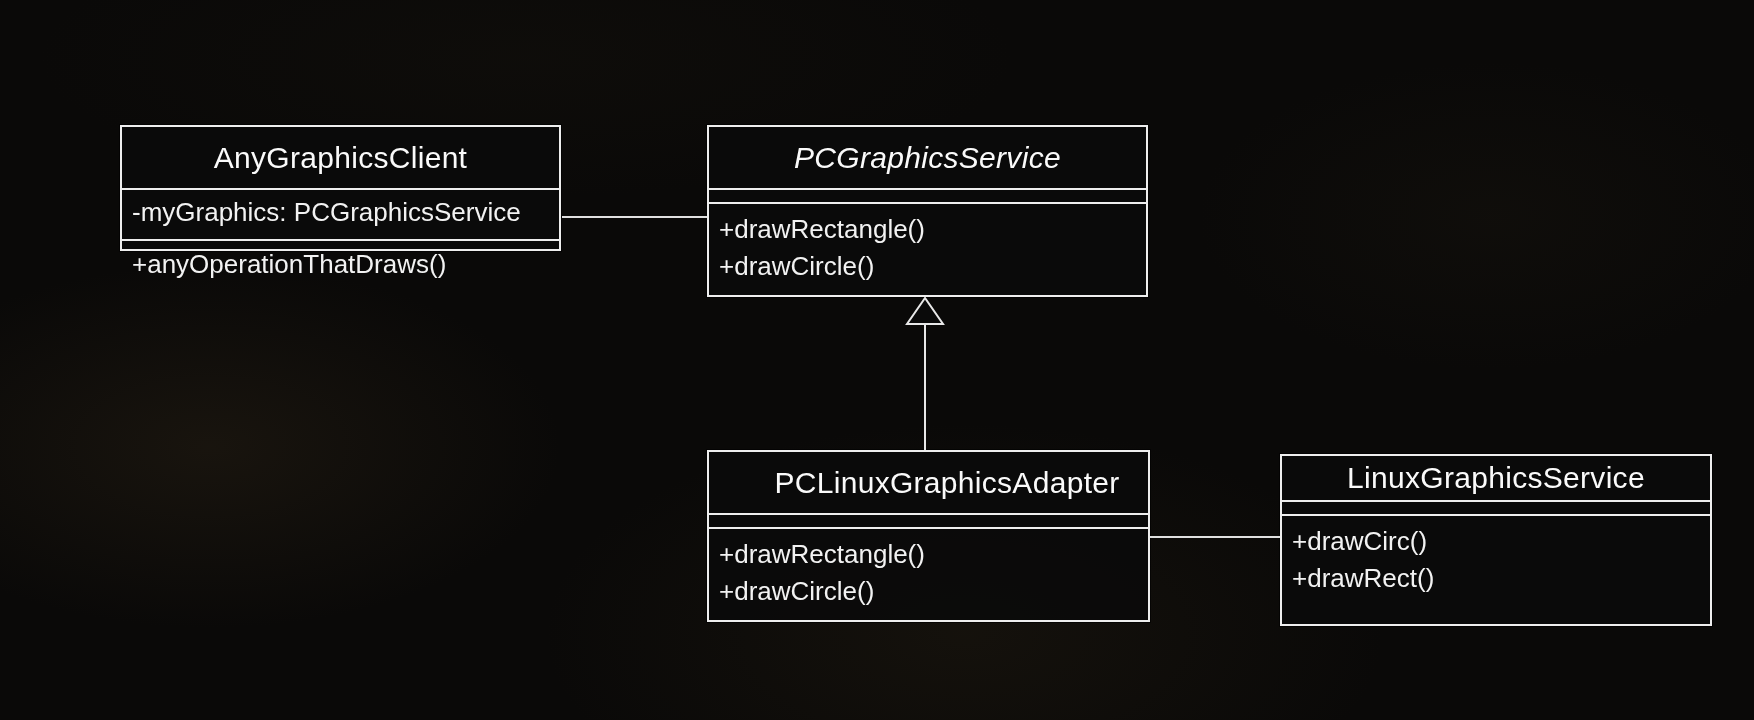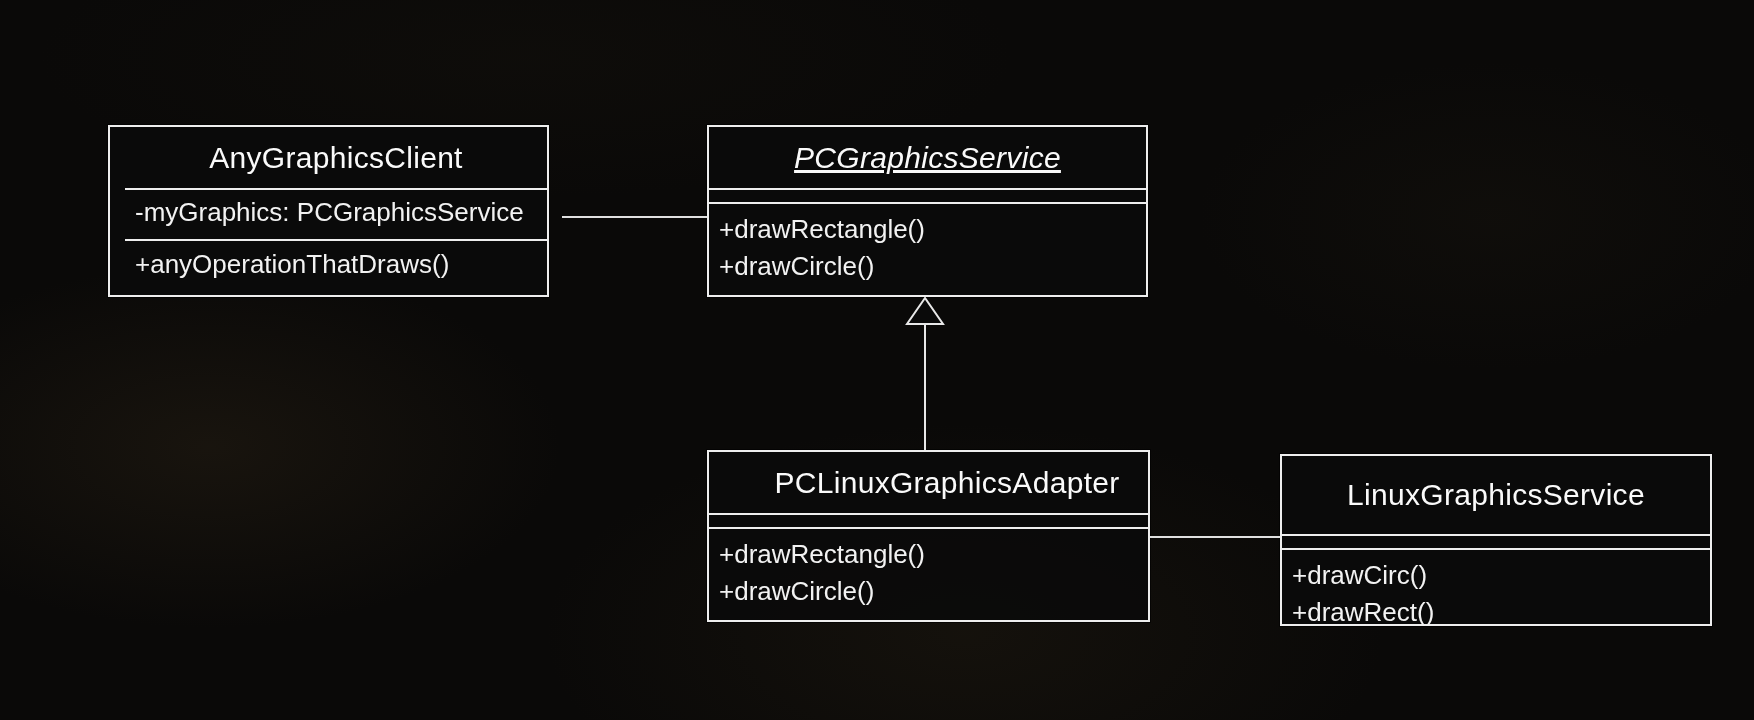--- a/index.html
+++ b/index.html
@@ -57,34 +57,34 @@
     height: 2px;
     background: #e0e0e0;
   }
   .arrow-svg { position: absolute; overflow: visible; }
 </style>
 </head>
 <body>
 
 <div class="stage">
 
-  <div class="uml-class" style="left:108px; top:125px; width:441px; height:172px;padding-left:15px;">
+  <div class="uml-class" style="left:120px; top:125px; width:441px; height:126px;">
     <div class="uml-title" style="height:61px;">AnyGraphicsClient</div>
     <div class="uml-sep"></div>
     <div class="uml-compartment" style="height:49px; padding-top:4px;border-radius:17px;">
       <div class="member">-myGraphics: PCGraphicsService</div>
     </div>
     <div class="uml-sep"></div>
     <div class="uml-compartment" style="height:50px; padding-top:5px;">
       <div class="member">+anyOperationThatDraws()</div>
     </div>
   </div>
 
   <div class="uml-class" style="left:707px; top:125px; width:441px; height:172px;">
-    <div class="uml-title italic" style="height:61px;text-decoration:underline;">PCGraphicsService</div>
+    <div class="uml-title italic" style="height:61px;">PCGraphicsService</div>
     <div class="uml-sep"></div>
     <div class="uml-compartment empty"></div>
     <div class="uml-sep"></div>
     <div class="uml-compartment">
       <div class="member">+drawRectangle()</div>
       <div class="member">+drawCircle()</div>
     </div>
   </div>
 
   <div class="uml-class" style="left:707px; top:450px; width:443px; height:172px;">
@@ -92,21 +92,21 @@
     <div class="uml-sep"></div>
     <div class="uml-compartment empty"></div>
     <div class="uml-sep"></div>
     <div class="uml-compartment">
       <div class="member">+drawRectangle()</div>
       <div class="member">+drawCircle()</div>
     </div>
   </div>
 
   <div class="uml-class" style="left:1280px; top:454px; width:432px; height:172px;">
-    <div class="uml-title" style="height:78px;">LinuxGraphicsService</div>
+    <div class="uml-title" style="height:44px;">LinuxGraphicsService</div>
     <div class="uml-sep"></div>
     <div class="uml-compartment empty"></div>
     <div class="uml-sep"></div>
     <div class="uml-compartment">
       <div class="member">+drawCirc()</div>
       <div class="member">+drawRect()</div>
     </div>
   </div>
 
   <div class="assoc-line" style="left:562px; top:216px; width:145px;"></div>

